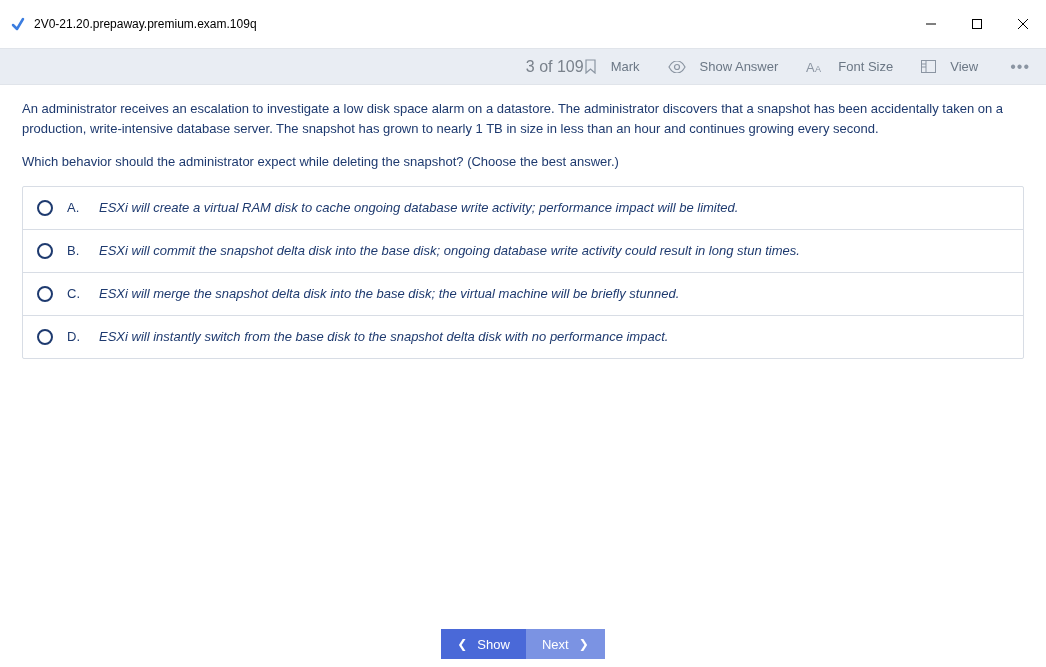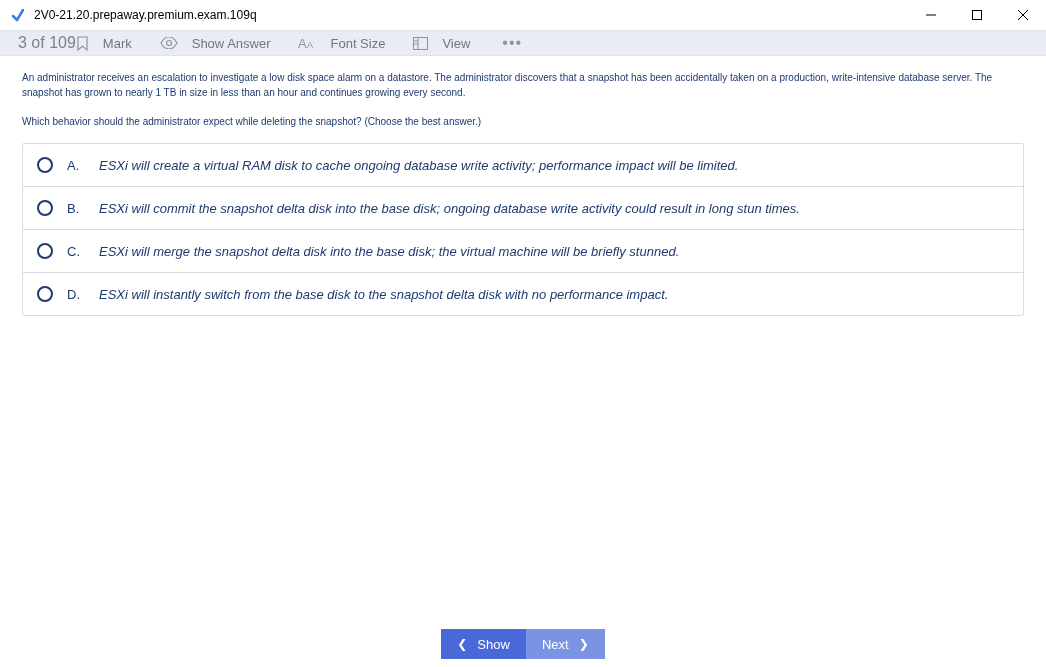--- a/index.html
+++ b/index.html
@@ -13,21 +13,21 @@
       background: #fff;
       width: 1046px;
       height: 667px;
       overflow: hidden;
       position: relative;
     }
     
     .titlebar {
       display: flex;
       align-items: center;
-      height: 30px;
+      height: 48px;
       padding: 0 0 0 10px;
       background: #fff;
       justify-content: space-between;
     }
     .titlebar-left {
       display: flex;
       align-items: center;
       gap: 8px;
     }
     .app-icon {
@@ -50,25 +50,25 @@
       width: 46px;
       height: 30px;
       display: flex;
       align-items: center;
       justify-content: center;
       color: #000;
     }
 
     
     .toolbar {
-      height: 26px;
+      height: 37px;
       background: #e9edf3;
       display: flex;
       align-items: center;
-      justify-content: flex-start;
+      justify-content: flex-end;
       padding: 0 16px 0 18px;
       border-top: 1px solid #e0e4ea;
       border-bottom: 1px solid #e0e4ea;
     }
     .question-counter {
       font-size: 16px;
       color: #7a828c;
     }
     .toolbar-actions {
       display: flex;
@@ -93,21 +93,21 @@
       letter-spacing: 1px;
       padding-left: 4px;
     }
 
     
     .content {
       padding: 14px 22px;
     }
     .question-text {
       color: #1e3a6f;
-      font-size: 10px;
+      font-size: 13px;
       line-height: 1.5;
       margin-bottom: 14px;
     }
     .question-text p { margin-bottom: 14px; }
 
     .answers {
       border: 1px solid #d8dde5;
       border-radius: 2px;
     }
     .answer-option {

